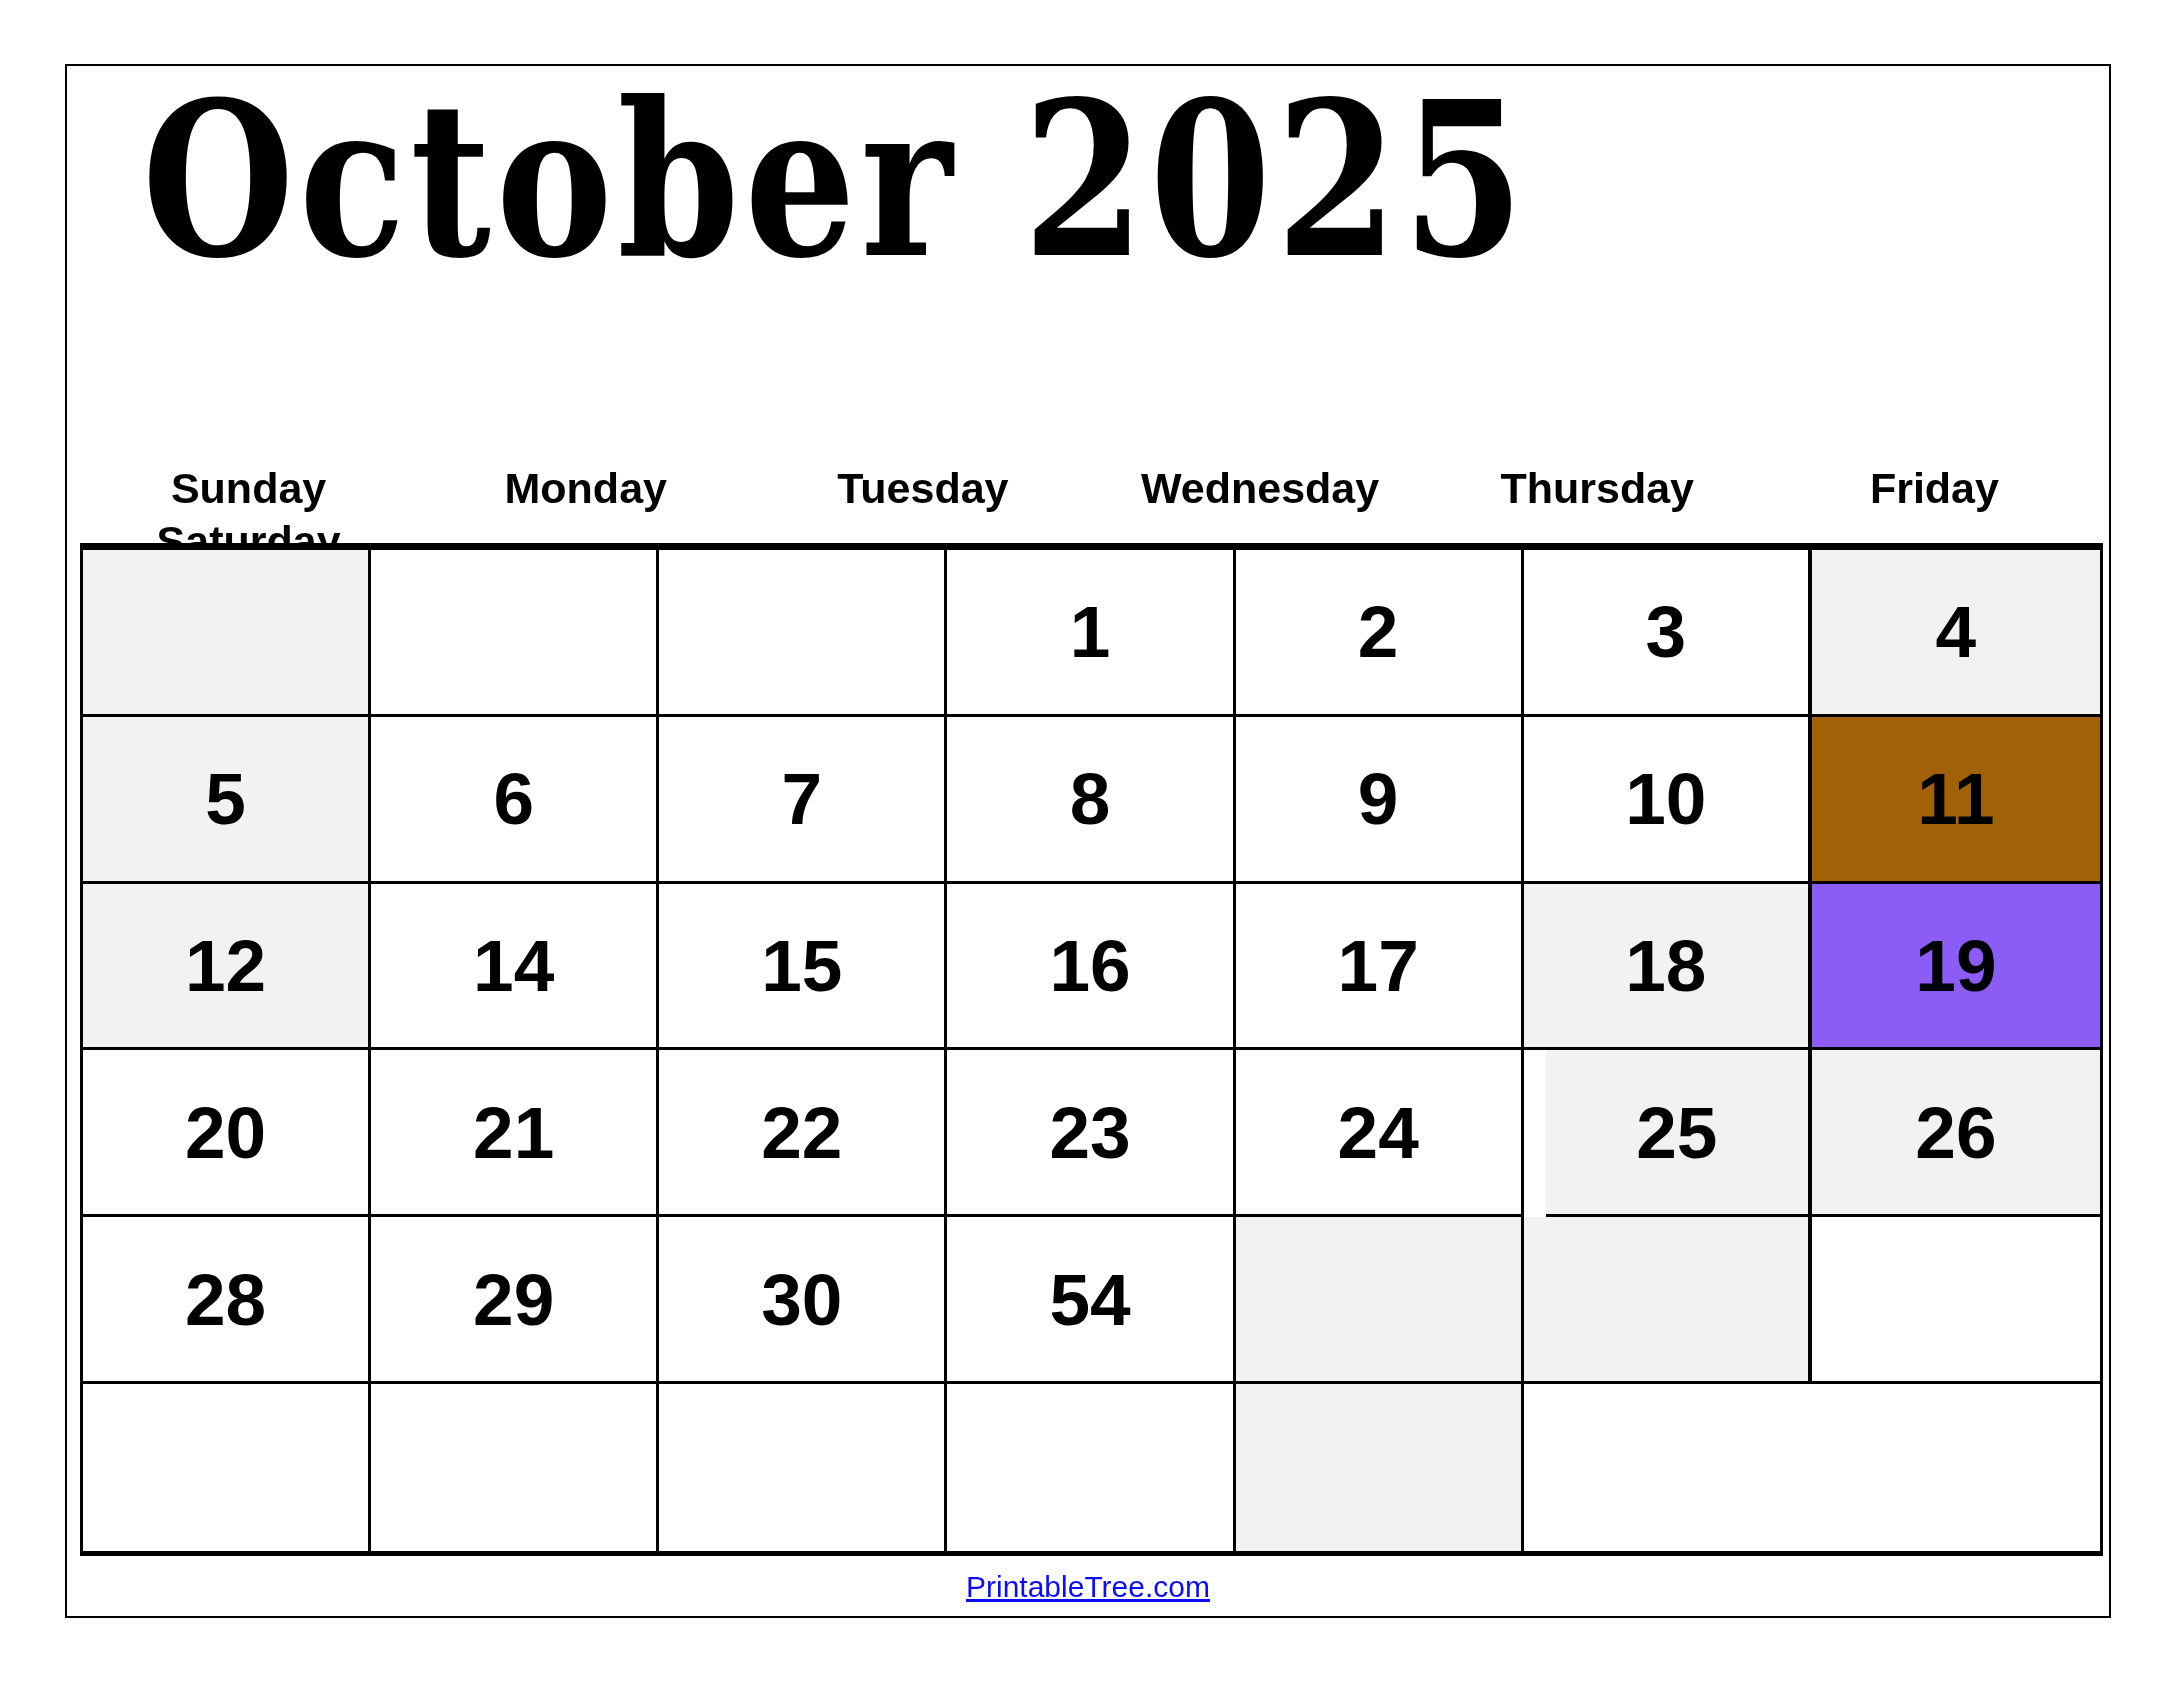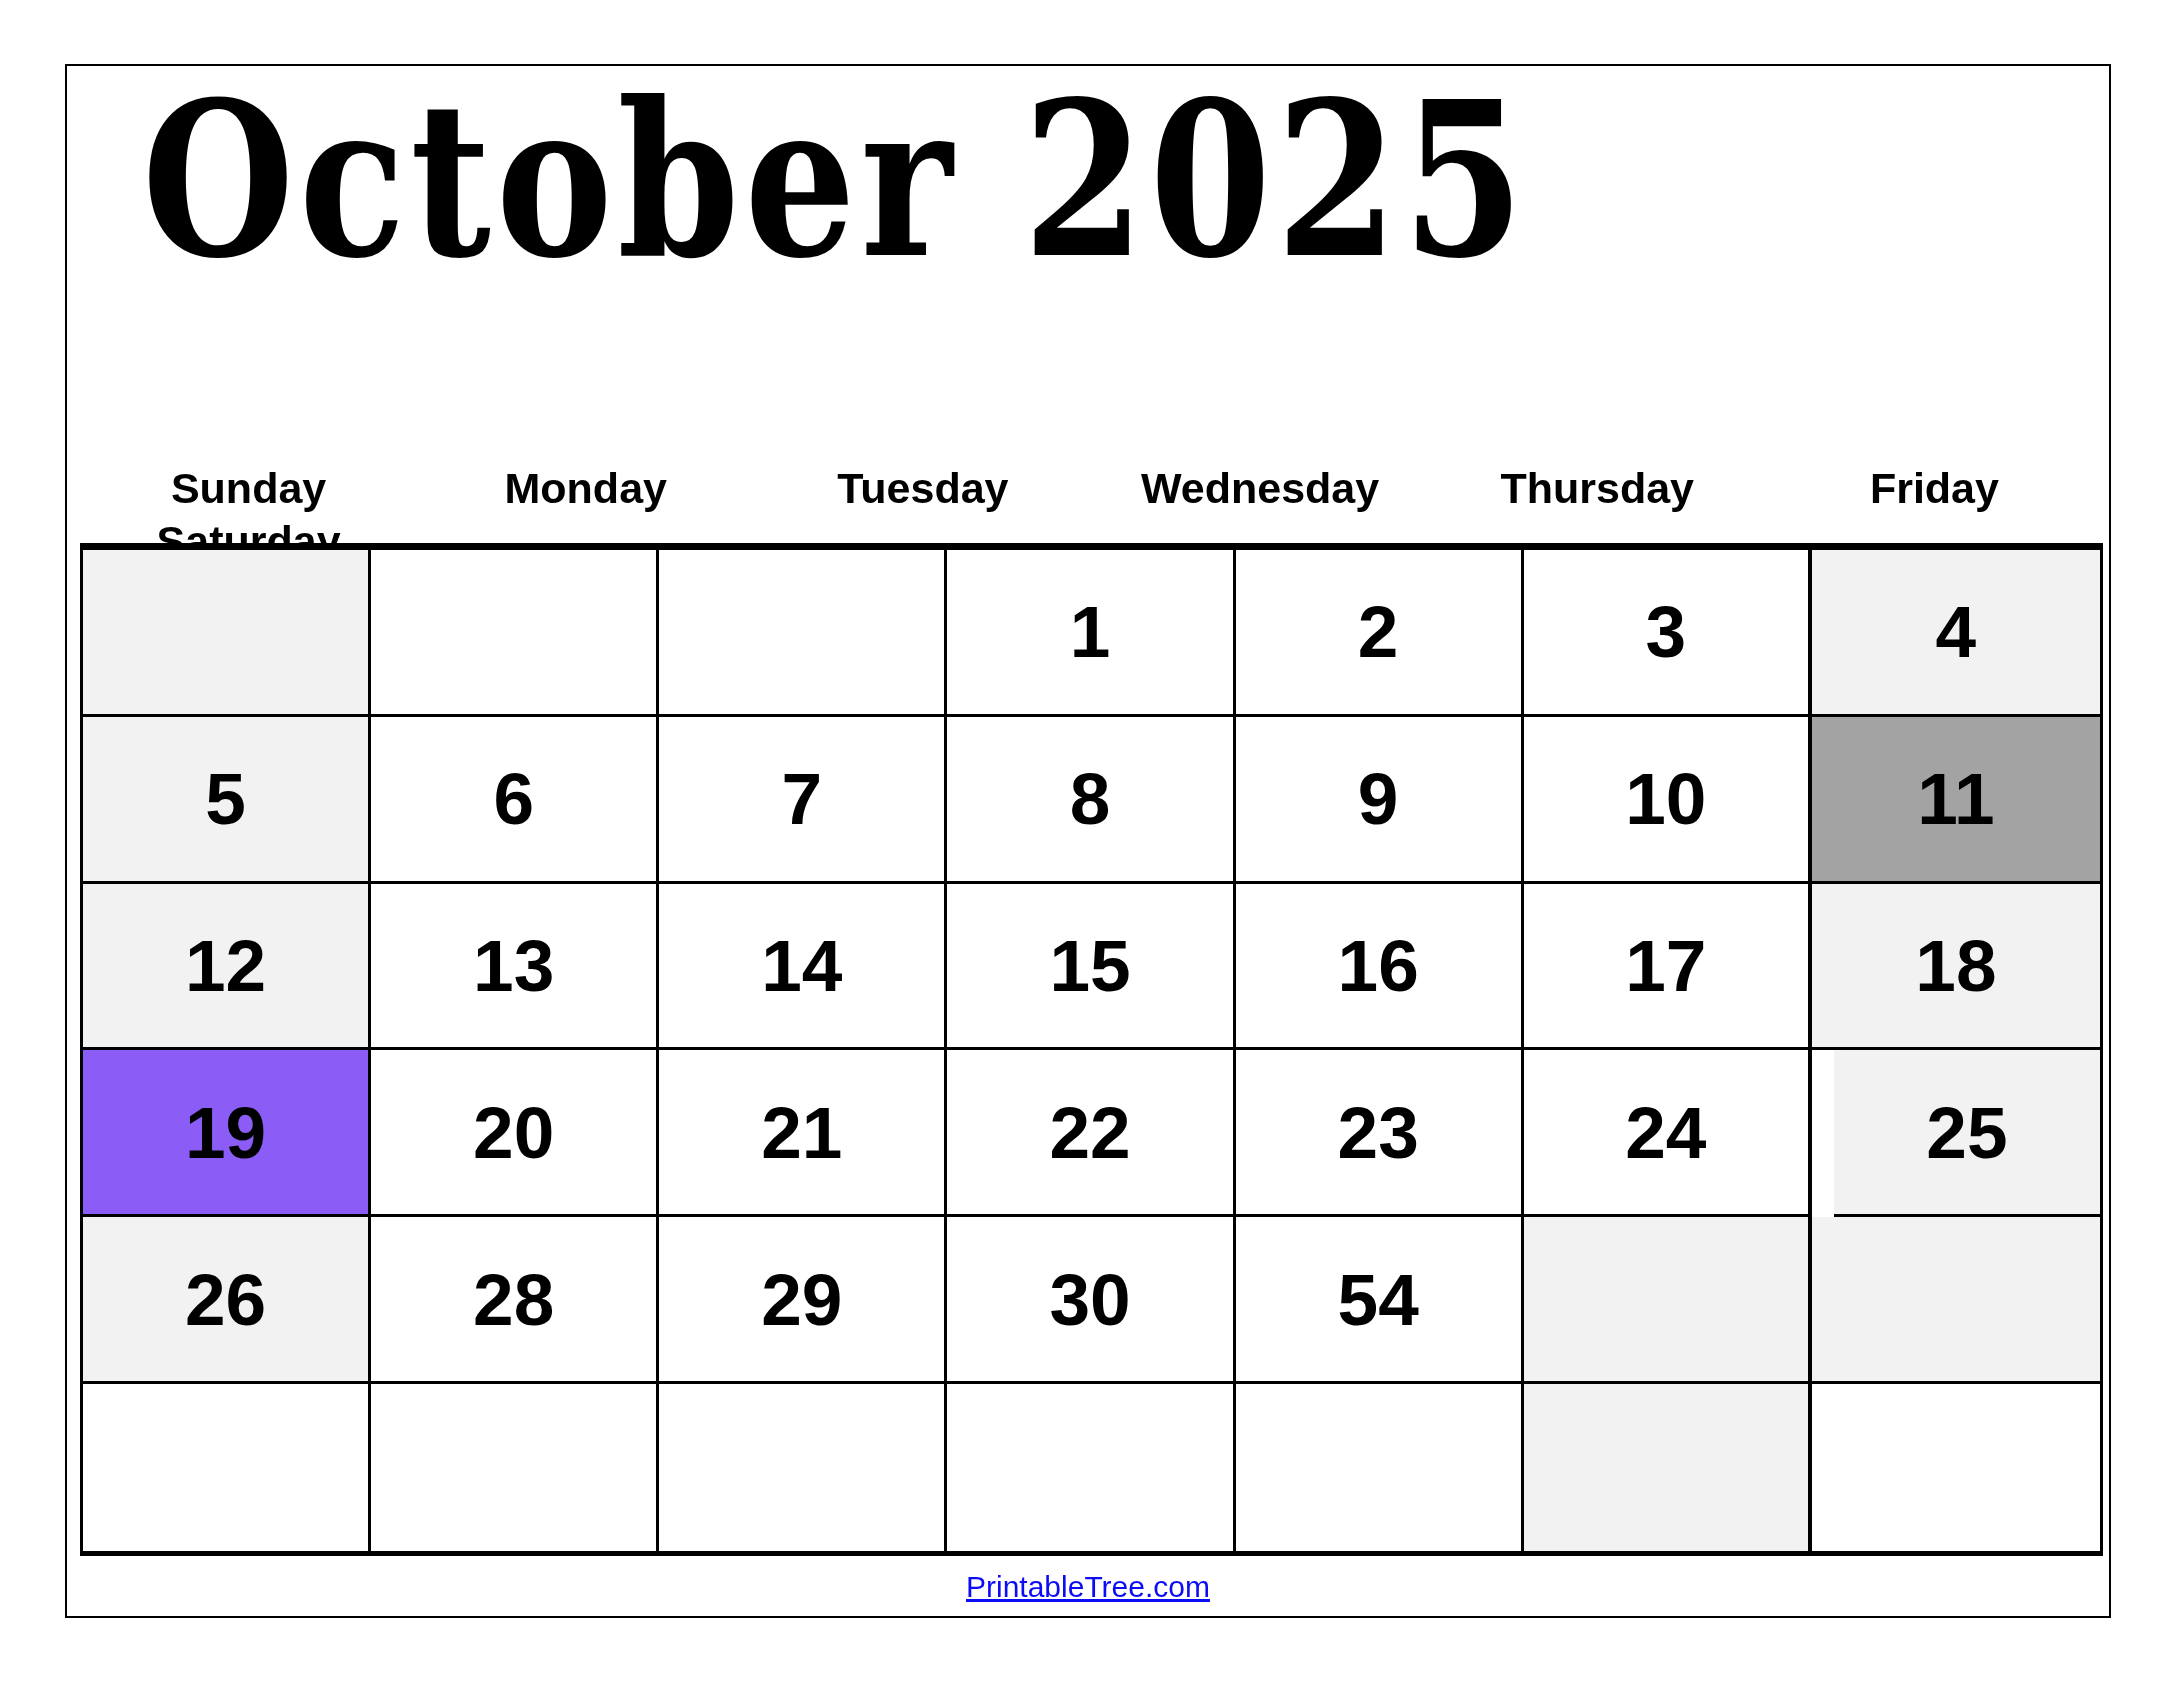--- a/index.html
+++ b/index.html
@@ -146,28 +146,25 @@
       </div>
       <div class="cell">
         <span class="num">8</span>
       </div>
       <div class="cell">
         <span class="num">9</span>
       </div>
       <div class="cell">
         <span class="num">10</span>
       </div>
-      <div class="cell" style="background: #a3a3a3;">
+      <div class="cell" style="background: #a16207;">
         <span class="num">11</span>
       </div>
       <div class="cell" style="background: rgb(242, 242, 242);">
         <span class="num">12</span>
-      </div>
-      <div class="cell">
-        <span class="num">13</span>
       </div>
       <div class="cell">
         <span class="num">14</span>
       </div>
       <div class="cell">
         <span class="num">15</span>
       </div>
       <div class="cell">
         <span class="num">16</span>
       </div>

